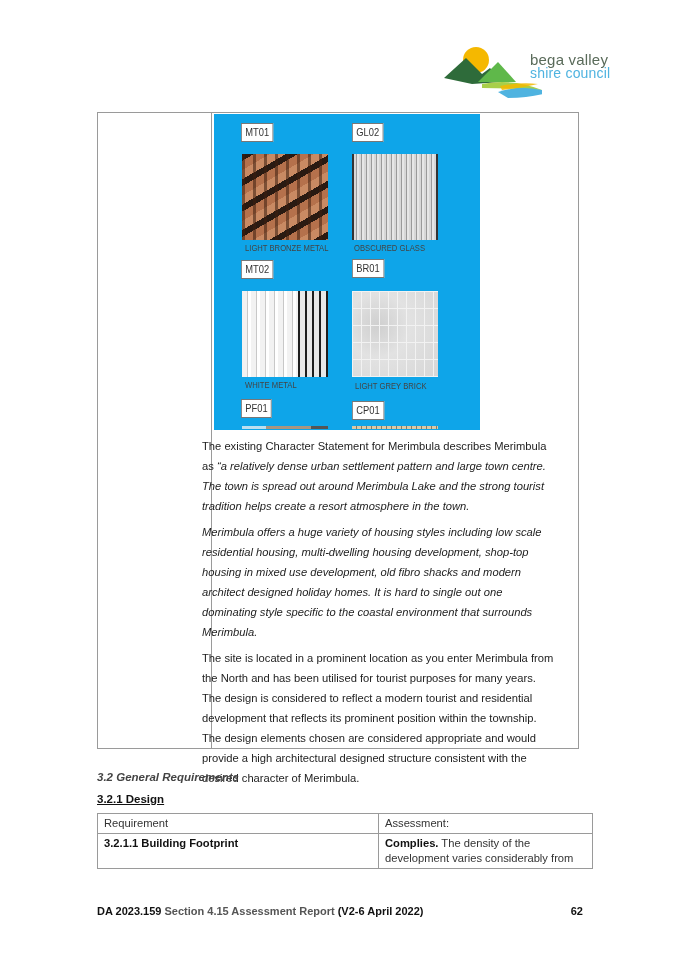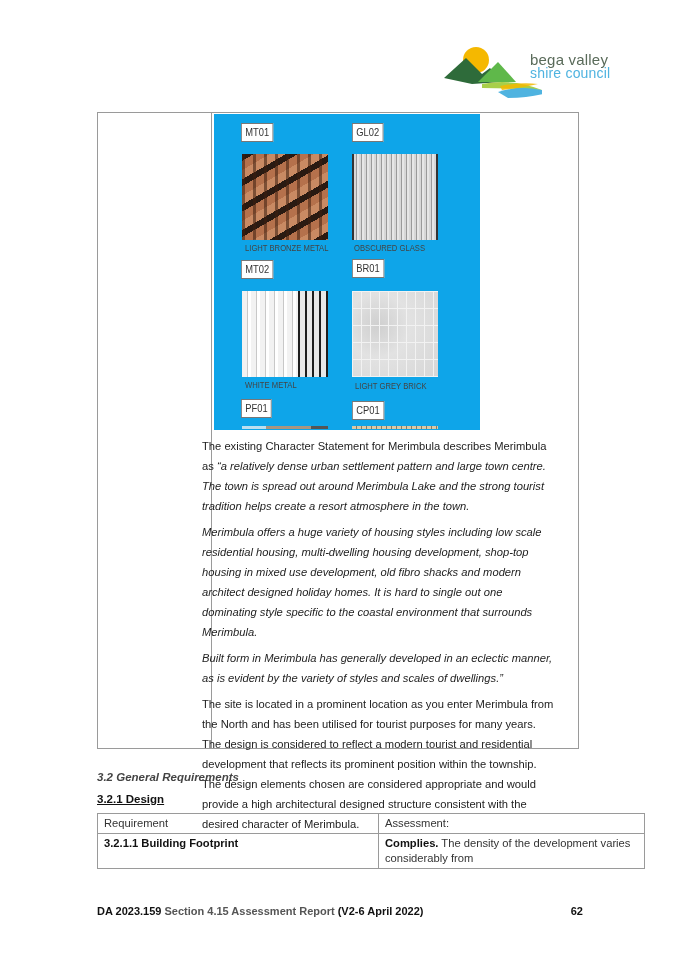--- a/index.html
+++ b/index.html
@@ -36,21 +36,21 @@
       radial-gradient(circle at 30% 40%, #cfcfcf 0, #e2e2e2 40%, #d6d6d6 100%); }
   .strip { position: absolute; height: 3px; }
 
   .cell-text { position: absolute; left: 104px; top: 323px; width: 356px; font-family: "Liberation Sans", sans-serif; font-size: 11.2px; line-height: 20px; color: #222; }
   .cell-text p { margin: 0 0 6px 0; }
   .cell-text em { font-style: italic; }
 
   .sec-heading { position: absolute; left: 97px; top: 771px; font-size: 11.5px; font-weight: bold; font-style: italic; color: #444; }
   .sub-heading { position: absolute; left: 97px; top: 793px; font-size: 11.5px; font-weight: bold; color: #111; text-decoration: underline; }
 
-  .req-table { position: absolute; left: 97px; top: 813px; width: 548px; border-collapse: collapse; font-size: 11.2px; color: #333; }
+  .req-table { position: absolute; left: 97px; top: 813px; width: 496px; border-collapse: collapse; font-size: 11.2px; color: #333; }
   .req-table td { border: 1px solid #9a9a9a; padding: 2px 6px; vertical-align: top; line-height: 15px; }
   .req-table td.c1 { width: 268px; }
   .req-table .bi { font-weight: bold; color: #111; }
   .req-table .b { font-weight: bold; color: #111; }
 
   .footer { position: absolute; left: 97px; top: 905px; width: 486px; font-size: 11px; font-weight: bold; color: #111; }
   .footer .grey { color: #555; }
   .footer .page { position: absolute; right: 0; top: 0; }
 </style>
 </head>
@@ -90,21 +90,20 @@
 
     <div class="code-box" style="left:27px; top:285px;">PF01</div>
     <div class="code-box" style="left:138px; top:287px;">CP01</div>
     <div class="strip" style="left:28px; top:312px; width:86px; background: linear-gradient(90deg,#bcdff0 0 28%, #a89580 28% 80%, #555 80%);"></div>
     <div class="strip" style="left:138px; top:312px; width:86px; background: repeating-linear-gradient(90deg,#d8c9a8 0 4px,#8a7a60 4px 5px);"></div>
   </div>
 
   <div class="cell-text">
     <p><span>The existing Character Statement for Merimbula describes Merimbula as </span><em>“a relatively dense urban settlement pattern and large town centre. The town is spread out around Merimbula Lake and the strong tourist tradition helps create a resort atmosphere in the town.</em></p>
     <p><em>Merimbula offers a huge variety of housing styles including low scale residential housing, multi-dwelling housing development, shop-top housing in mixed use development, old fibro shacks and modern architect designed holiday homes. It is hard to single out one dominating style specific to the coastal environment that surrounds Merimbula.</em></p>
-    <p><em>Built form in Merimbula has generally developed in an eclectic manner, as is evident by the variety of styles and scales of dwellings.”</em></p>
     <p>The site is located in a prominent location as you enter Merimbula from the North and has been utilised for tourist purposes for many years. The design is considered to reflect a modern tourist and residential development that reflects its prominent position within the township. The design elements chosen are considered appropriate and would provide a high architectural designed structure consistent with the desired character of Merimbula.</p>
   </div>
 </div>
 
 <div class="sec-heading">3.2 General Requirements</div>
 <div class="sub-heading">3.2.1 Design</div>
 
 <table class="req-table">
   <tbody>
       <tr>

